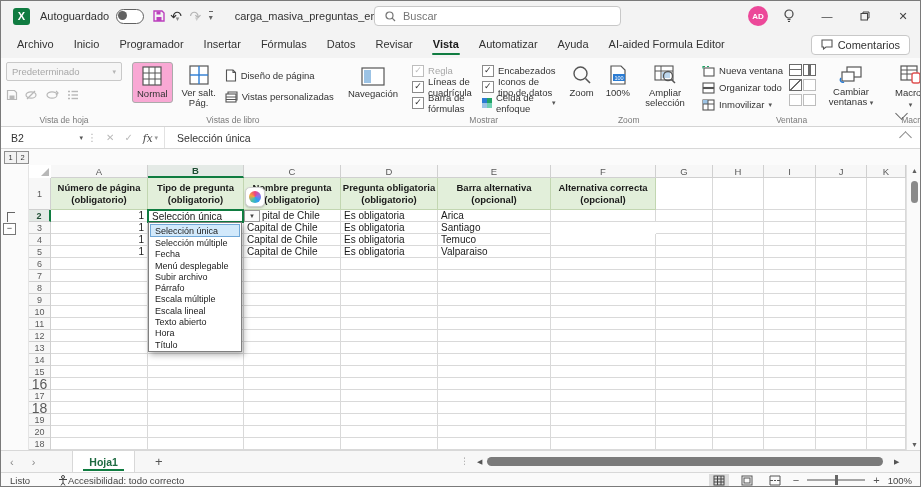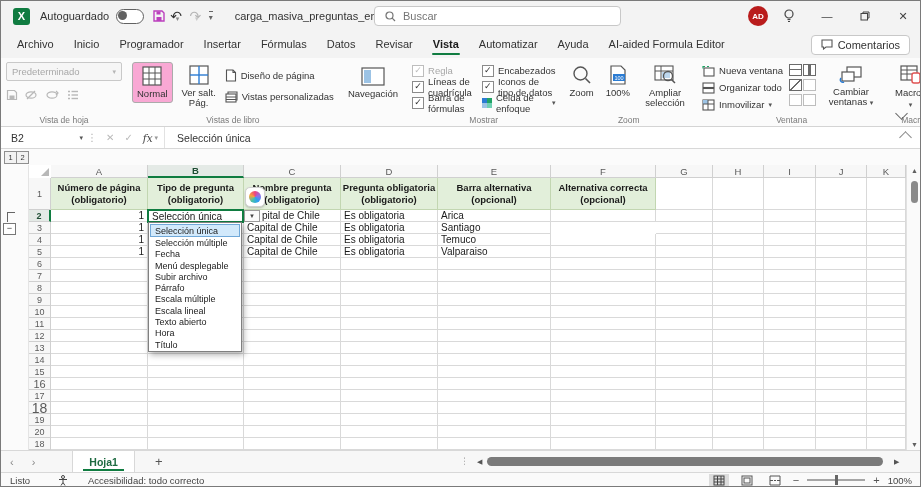--- a/index.html
+++ b/index.html
@@ -13,21 +13,21 @@
            font-size:11px;display:flex;align-items:center;justify-content:center;margin:0 10px 0 12px}
   .toggle{width:26px;height:13px;border:1px solid #616161;border-radius:8px;background:#fff;position:relative;margin:0 8px 0 7px}
   .toggle .knob{position:absolute;left:1px;top:1px;width:9px;height:9px;border-radius:50%;background:#616161}
   .qat{display:flex;align-items:center;gap:10px;margin-left:4px}
   .undo{font-size:14px;color:#333}.redo{font-size:14px;color:#b5b5b5}
   .tinychev{font-size:7px;color:#888;margin-left:-6px}
   .fname{display:flex;align-items:center;gap:5px;margin-left:22px;color:#333}
   #searchbox{left:373px;top:5px;width:247px;height:20px;background:#fff;border:1px solid #c8c8c8;border-radius:4px;
              display:flex;align-items:center;gap:7px;padding-left:10px;color:#757575;font-size:11px}
   .tb-right{margin-left:auto;display:flex;align-items:center;gap:4px}
-  .avatar{width:20px;height:20px;border-radius:50%;background:#b91c1c;color:#fff;font-size:8px;font-weight:bold;
+  .avatar{width:20px;height:20px;border-radius:50%;background:#ec4899;color:#fff;font-size:8px;font-weight:bold;
           display:flex;align-items:center;justify-content:center}
   .winbtn{width:34px;height:30px;display:flex;align-items:center;justify-content:center;color:#444;font-size:11px}
   
   #tabsrow{left:0;top:30px;width:100%;height:27px;background:#f3f3f3;display:flex;align-items:center;padding-left:6px;font-size:11px;color:#333}
   .rtab{padding:5px 10px 6px;position:relative;white-space:nowrap}
   .rtab.active{font-weight:bold;color:#1a1a1a}
   .rtab.active::after{content:"";position:absolute;left:9px;right:9px;bottom:1px;height:2.5px;background:#107C41;border-radius:2px}
   .tabs-right{margin-left:auto;display:flex;align-items:center;gap:8px;padding-right:10px}
   .btn-comments{display:flex;align-items:center;gap:5px;border:1px solid #c8c8c8;border-radius:4px;background:#fff;
                 padding:3px 9px;font-size:11px;color:#333}
@@ -110,21 +110,21 @@
             height:100%;display:flex;align-items:center;padding:0 16px;font-weight:bold;color:#1e6b41;position:relative;font-size:10.5px}
   #sheettab::after{content:"";position:absolute;left:10px;right:10px;bottom:1px;height:2px;background:#107C41}
   .addsheet{padding:0 20px;color:#555;font-size:13px}
   #hs-dots{position:absolute;left:459px;top:5px;color:#9a9a9a;font-size:9px;letter-spacing:0}
   .hsarr{position:absolute;top:7px;color:#555;font-size:7px}
   #hthumb{position:absolute;left:486px;top:6px;width:396px;height:9px;background:#7a7a7a;border-radius:5px}
   
   #statusbar{left:0;top:471px;width:100%;height:15px;background:#fafafa;border-top:1px solid #d8d8d8;
              display:flex;align-items:center;font-size:9.5px;color:#444}
   #statusbar .mode{padding-left:9px;width:48px}
-  .acc{display:flex;align-items:flex-start;gap:20px}
+  .acc{display:flex;align-items:flex-start;gap:0}
   .sb-right{margin-left:auto;display:flex;align-items:center;gap:8px;padding-right:8px}
   .viewbtn{width:20px;height:13px;display:flex;align-items:center;justify-content:center}
   .viewbtn.active{background:#dcdcdc}
   .zoomtrack{width:58px;height:2px;background:#a6a6a6;position:relative}
   .zoomthumb{position:absolute;left:28px;top:-4px;width:3px;height:10px;background:#666}
   .zsign{color:#555;font-size:11px;line-height:10px}
 </style>
 </head>
 <body>
 
@@ -473,21 +473,21 @@
     <div class="hcell" style="left: 28px; top: 109px; width: 22px; height: 12px; font-size: 9px;">6</div>
     <div class="hcell" style="left: 28px; top: 121px; width: 22px; height: 12px; font-size: 9px;">7</div>
     <div class="hcell" style="left: 28px; top: 133px; width: 22px; height: 12px; font-size: 9px;">8</div>
     <div class="hcell" style="left: 28px; top: 145px; width: 22px; height: 12px; font-size: 9px;">9</div>
     <div class="hcell" style="left: 28px; top: 157px; width: 22px; height: 12px; font-size: 9px;">10</div>
     <div class="hcell" style="left: 28px; top: 169px; width: 22px; height: 12px; font-size: 9px;">11</div>
     <div class="hcell" style="left: 28px; top: 181px; width: 22px; height: 12px; font-size: 9px;">12</div>
     <div class="hcell" style="left: 28px; top: 193px; width: 22px; height: 12px; font-size: 9px;">13</div>
     <div class="hcell" style="left: 28px; top: 205px; width: 22px; height: 12px; font-size: 9px;">14</div>
     <div class="hcell" style="left: 28px; top: 217px; width: 22px; height: 12px; font-size: 9px;">15</div>
-    <div class="hcell" style="left: 28px; top: 229px; width: 22px; height: 12px; font-size: 11px; text-align: right;">16</div>
+    <div class="hcell" style="left: 28px; top: 229px; width: 22px; height: 12px; font-size: 14px; text-align: right;">16</div>
     <div class="hcell" style="left: 28px; top: 241px; width: 22px; height: 12px; font-size: 9px;">17</div>
     <div class="hcell" style="left: 28px; top: 253px; width: 22px; height: 12px; font-size: 14px;">18</div>
     <div class="hcell" style="left: 28px; top: 265px; width: 22px; height: 12px; font-size: 9px;">19</div>
     <div class="hcell" style="left: 28px; top: 277px; width: 22px; height: 12px; font-size: 9px;">20</div>
     <div class="hcell" style="left: 28px; top: 289px; width: 22px; height: 12px; font-size: 9px;">18</div>
     <div class="cell greenhdr" style="left: 50px; top: 29px; width: 97px; height: 32px;">
       <div>Número de página</div>
       <div>(obligatorio)</div>
     </div>
     <div class="cell greenhdr" style="left: 147px; top: 29px; width: 96px; height: 32px;">

